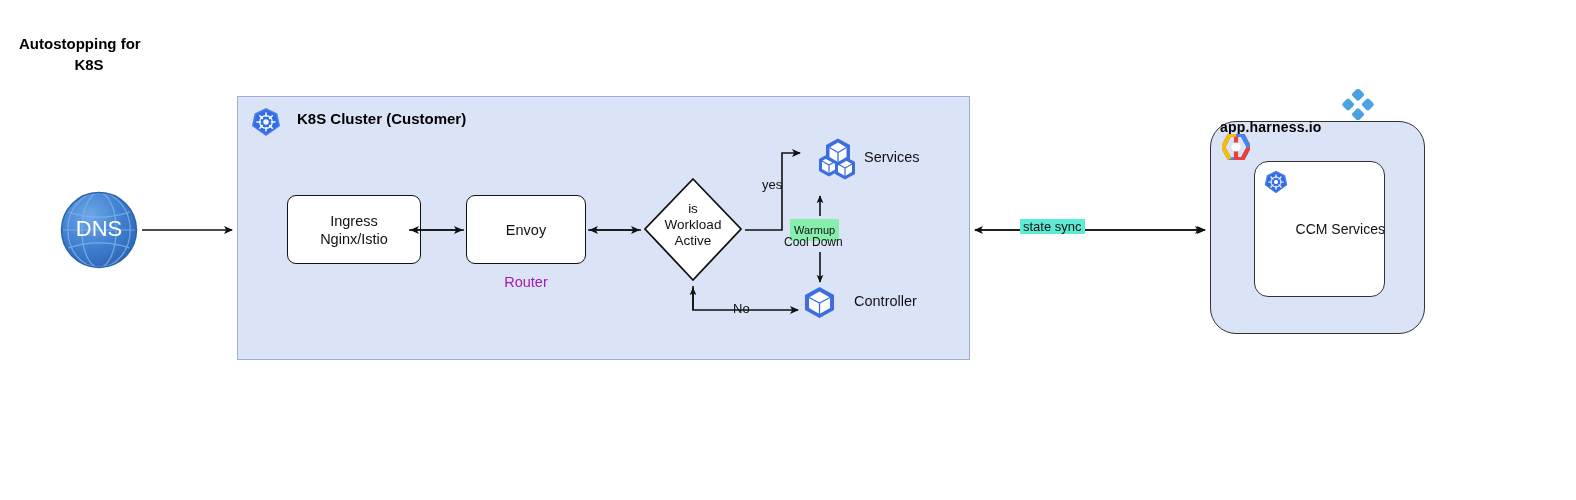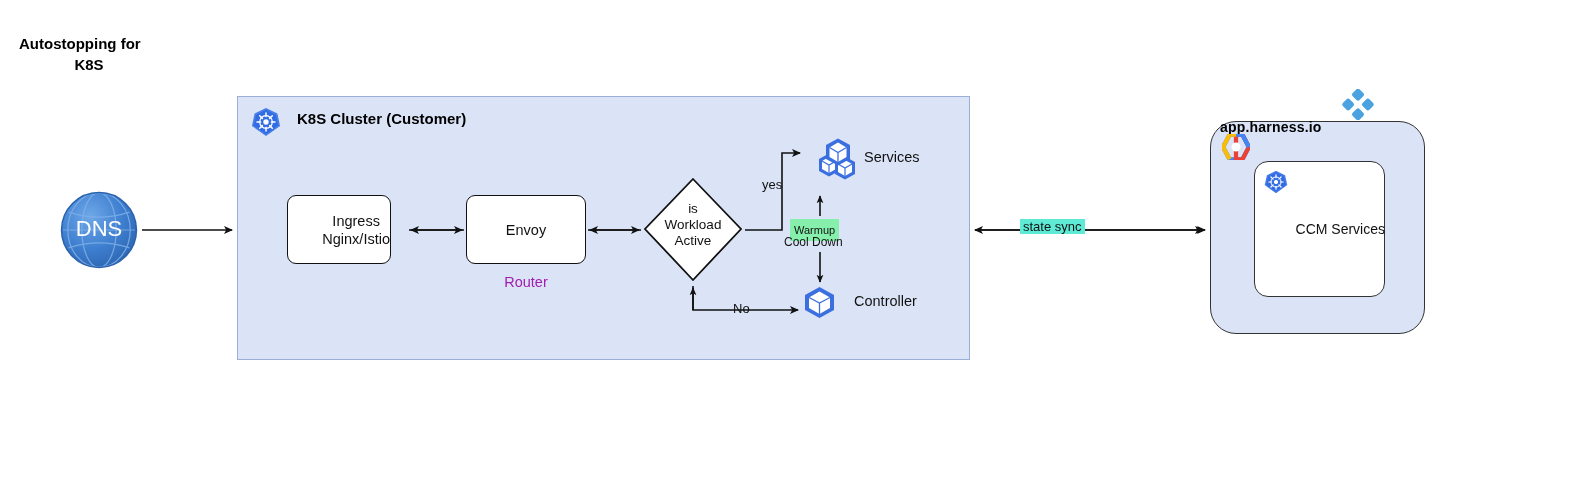--- a/index.html
+++ b/index.html
@@ -24,21 +24,21 @@
        background:#dbe4f7;border:1.5px solid #333;border-radius:26px;box-sizing:border-box;}
   #harness-label{left:1220px;top:94px;font-size:14px;font-weight:bold;color:#000;letter-spacing:.2px;margin-top:25px;}
   #ccm-box{left:1254px;top:161px;width:131px;height:136px;background:#fff;
        border:1.3px solid #333;border-radius:14px;box-sizing:border-box;}
   #ccm-label{left:1254px;top:221px;width:131px;text-align:right;font-size:14px;color:#111;}
 
   
   .node-box{background:#ffffff;border:1.6px solid #111;border-radius:9px;
        box-sizing:border-box;display:flex;align-items:center;justify-content:center;
        text-align:center;font-size:14.5px;line-height:18px;color:#111;}
-  #ingress-box{left:287px;top:195px;width:104px;height:69px;justify-content:flex-end;}
+  #ingress-box{left:287px;top:195px;width:134px;height:69px;}
   #envoy-box{left:466px;top:195px;width:120px;height:69px;}
   #router-label{left:466px;top:274px;width:120px;text-align:center;font-size:14.5px;color:#a21caf;}
 
   
   #decision-wrap{left:643px;top:177px;width:100px;height:105px;}
   #decision-wrap svg{display:block;}
   #decision-text{left:643px;top:201px;width:100px;text-align:center;
        font-size:13.5px;line-height:16px;color:#111;}
 
   

